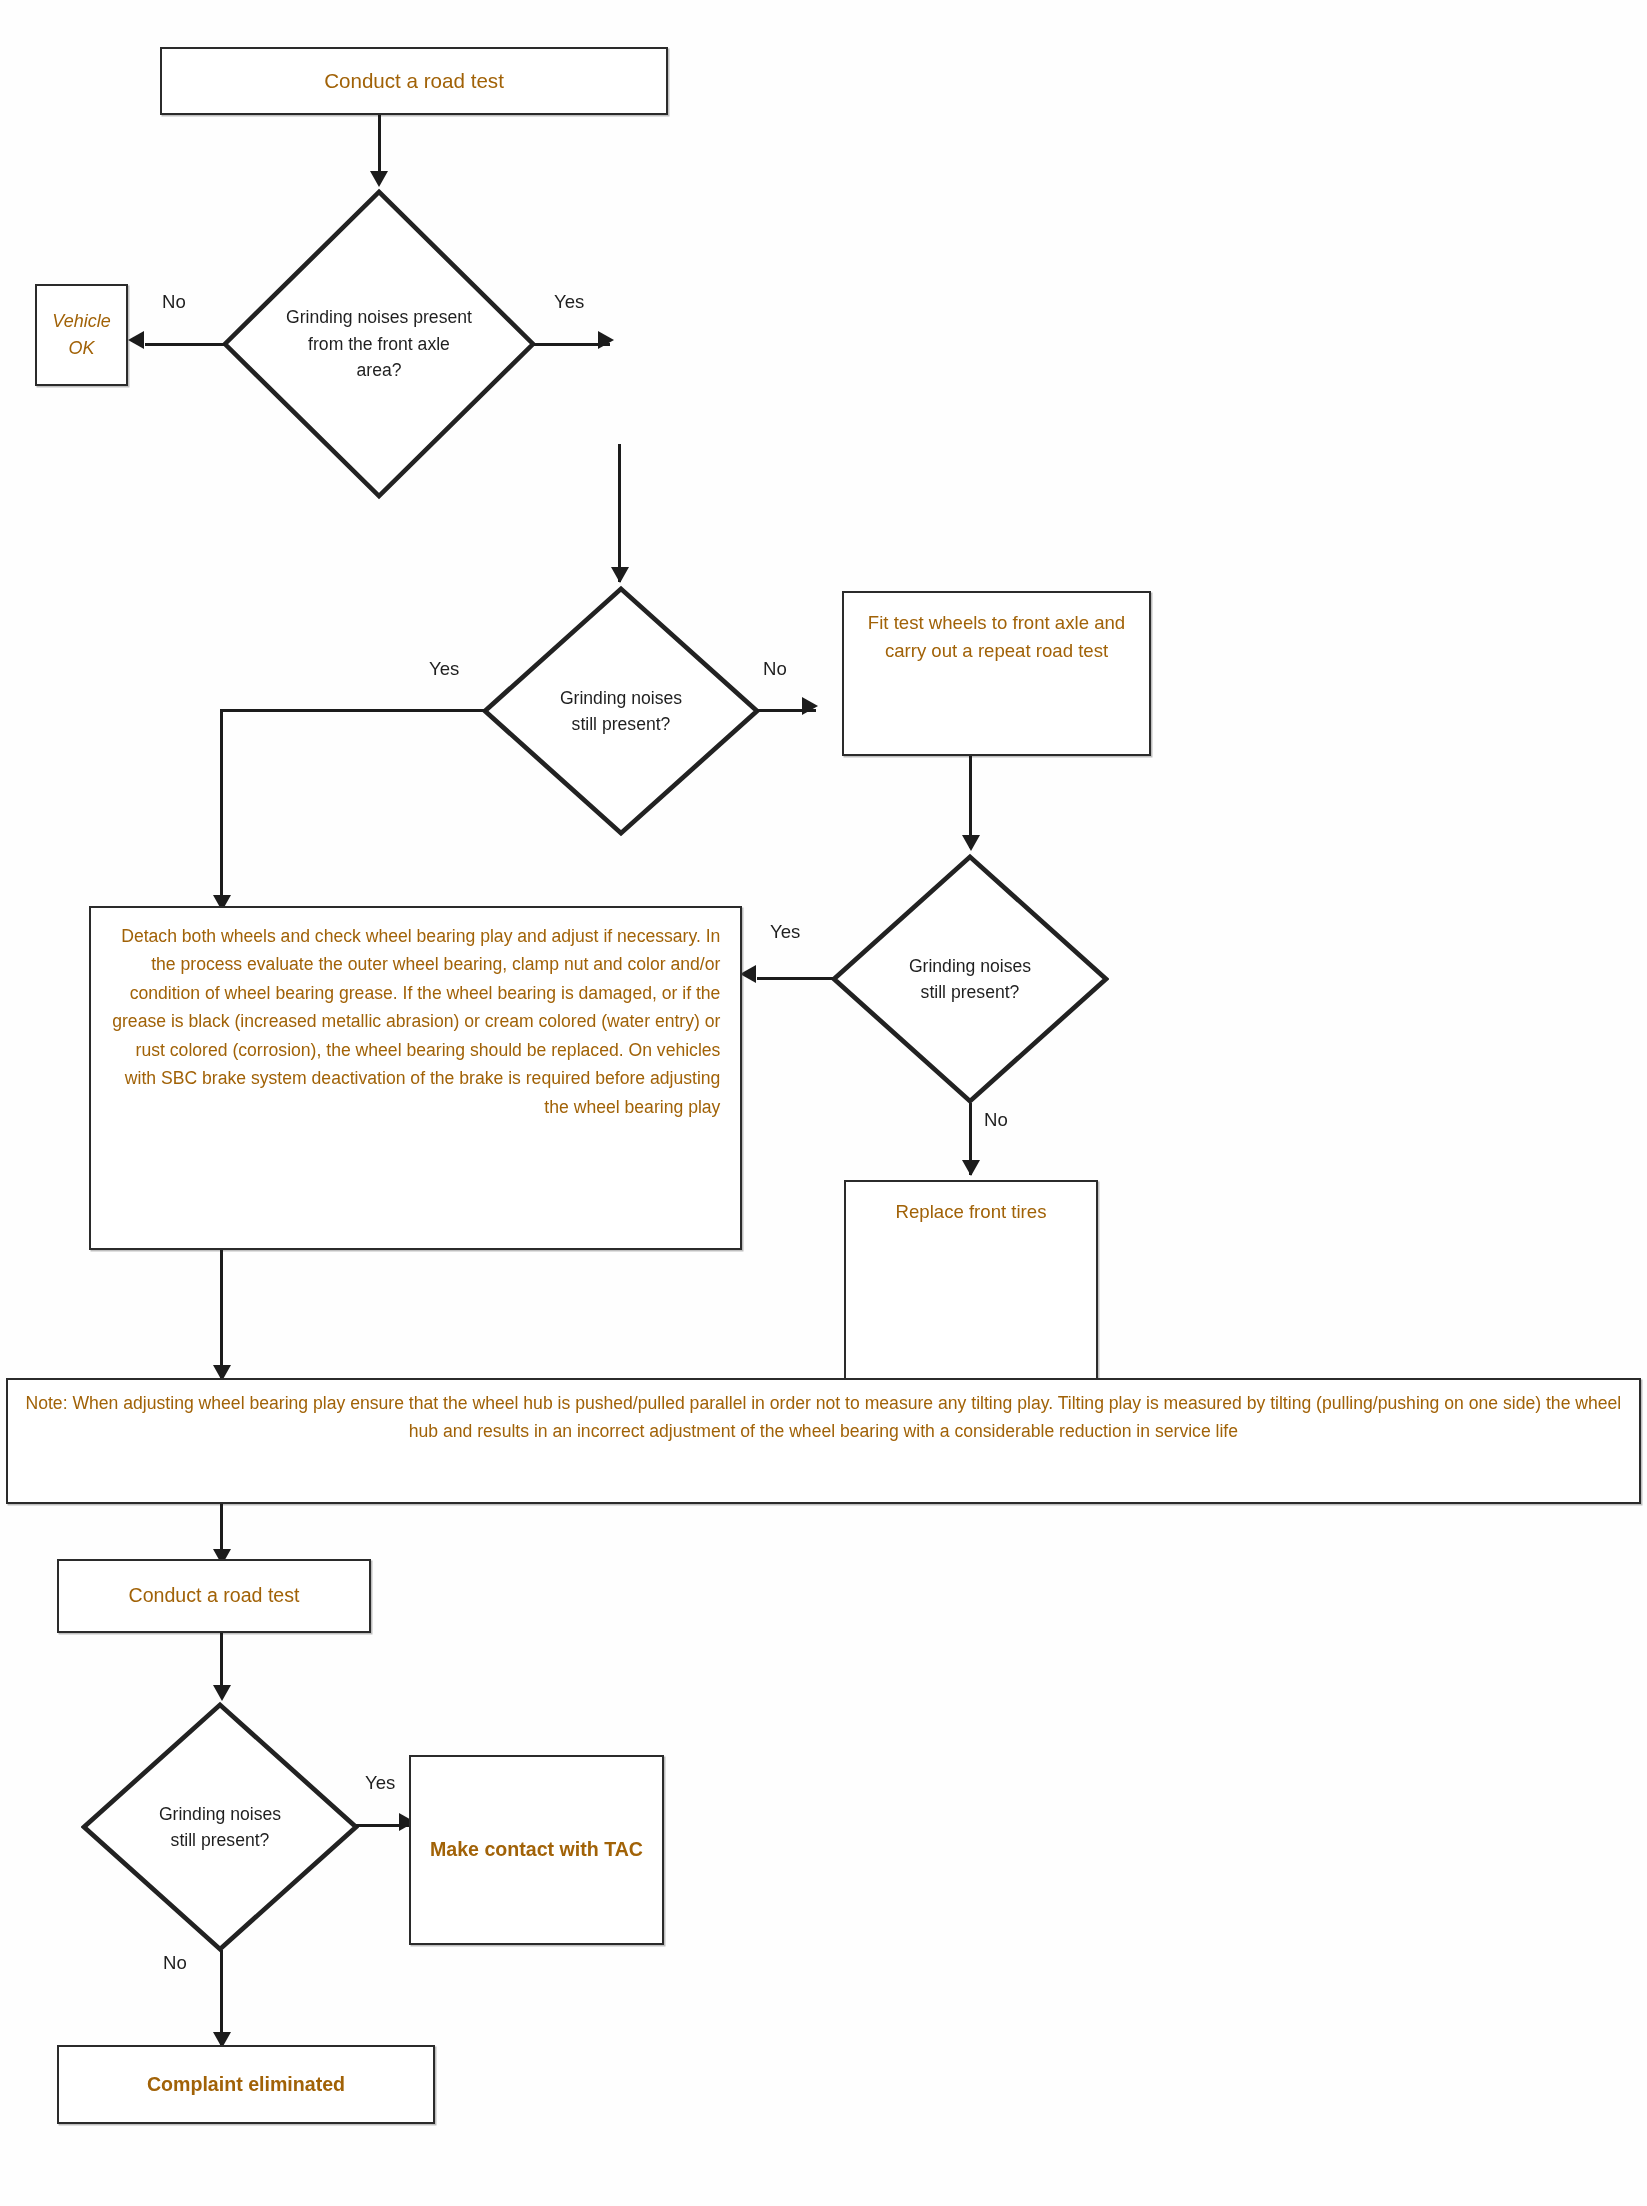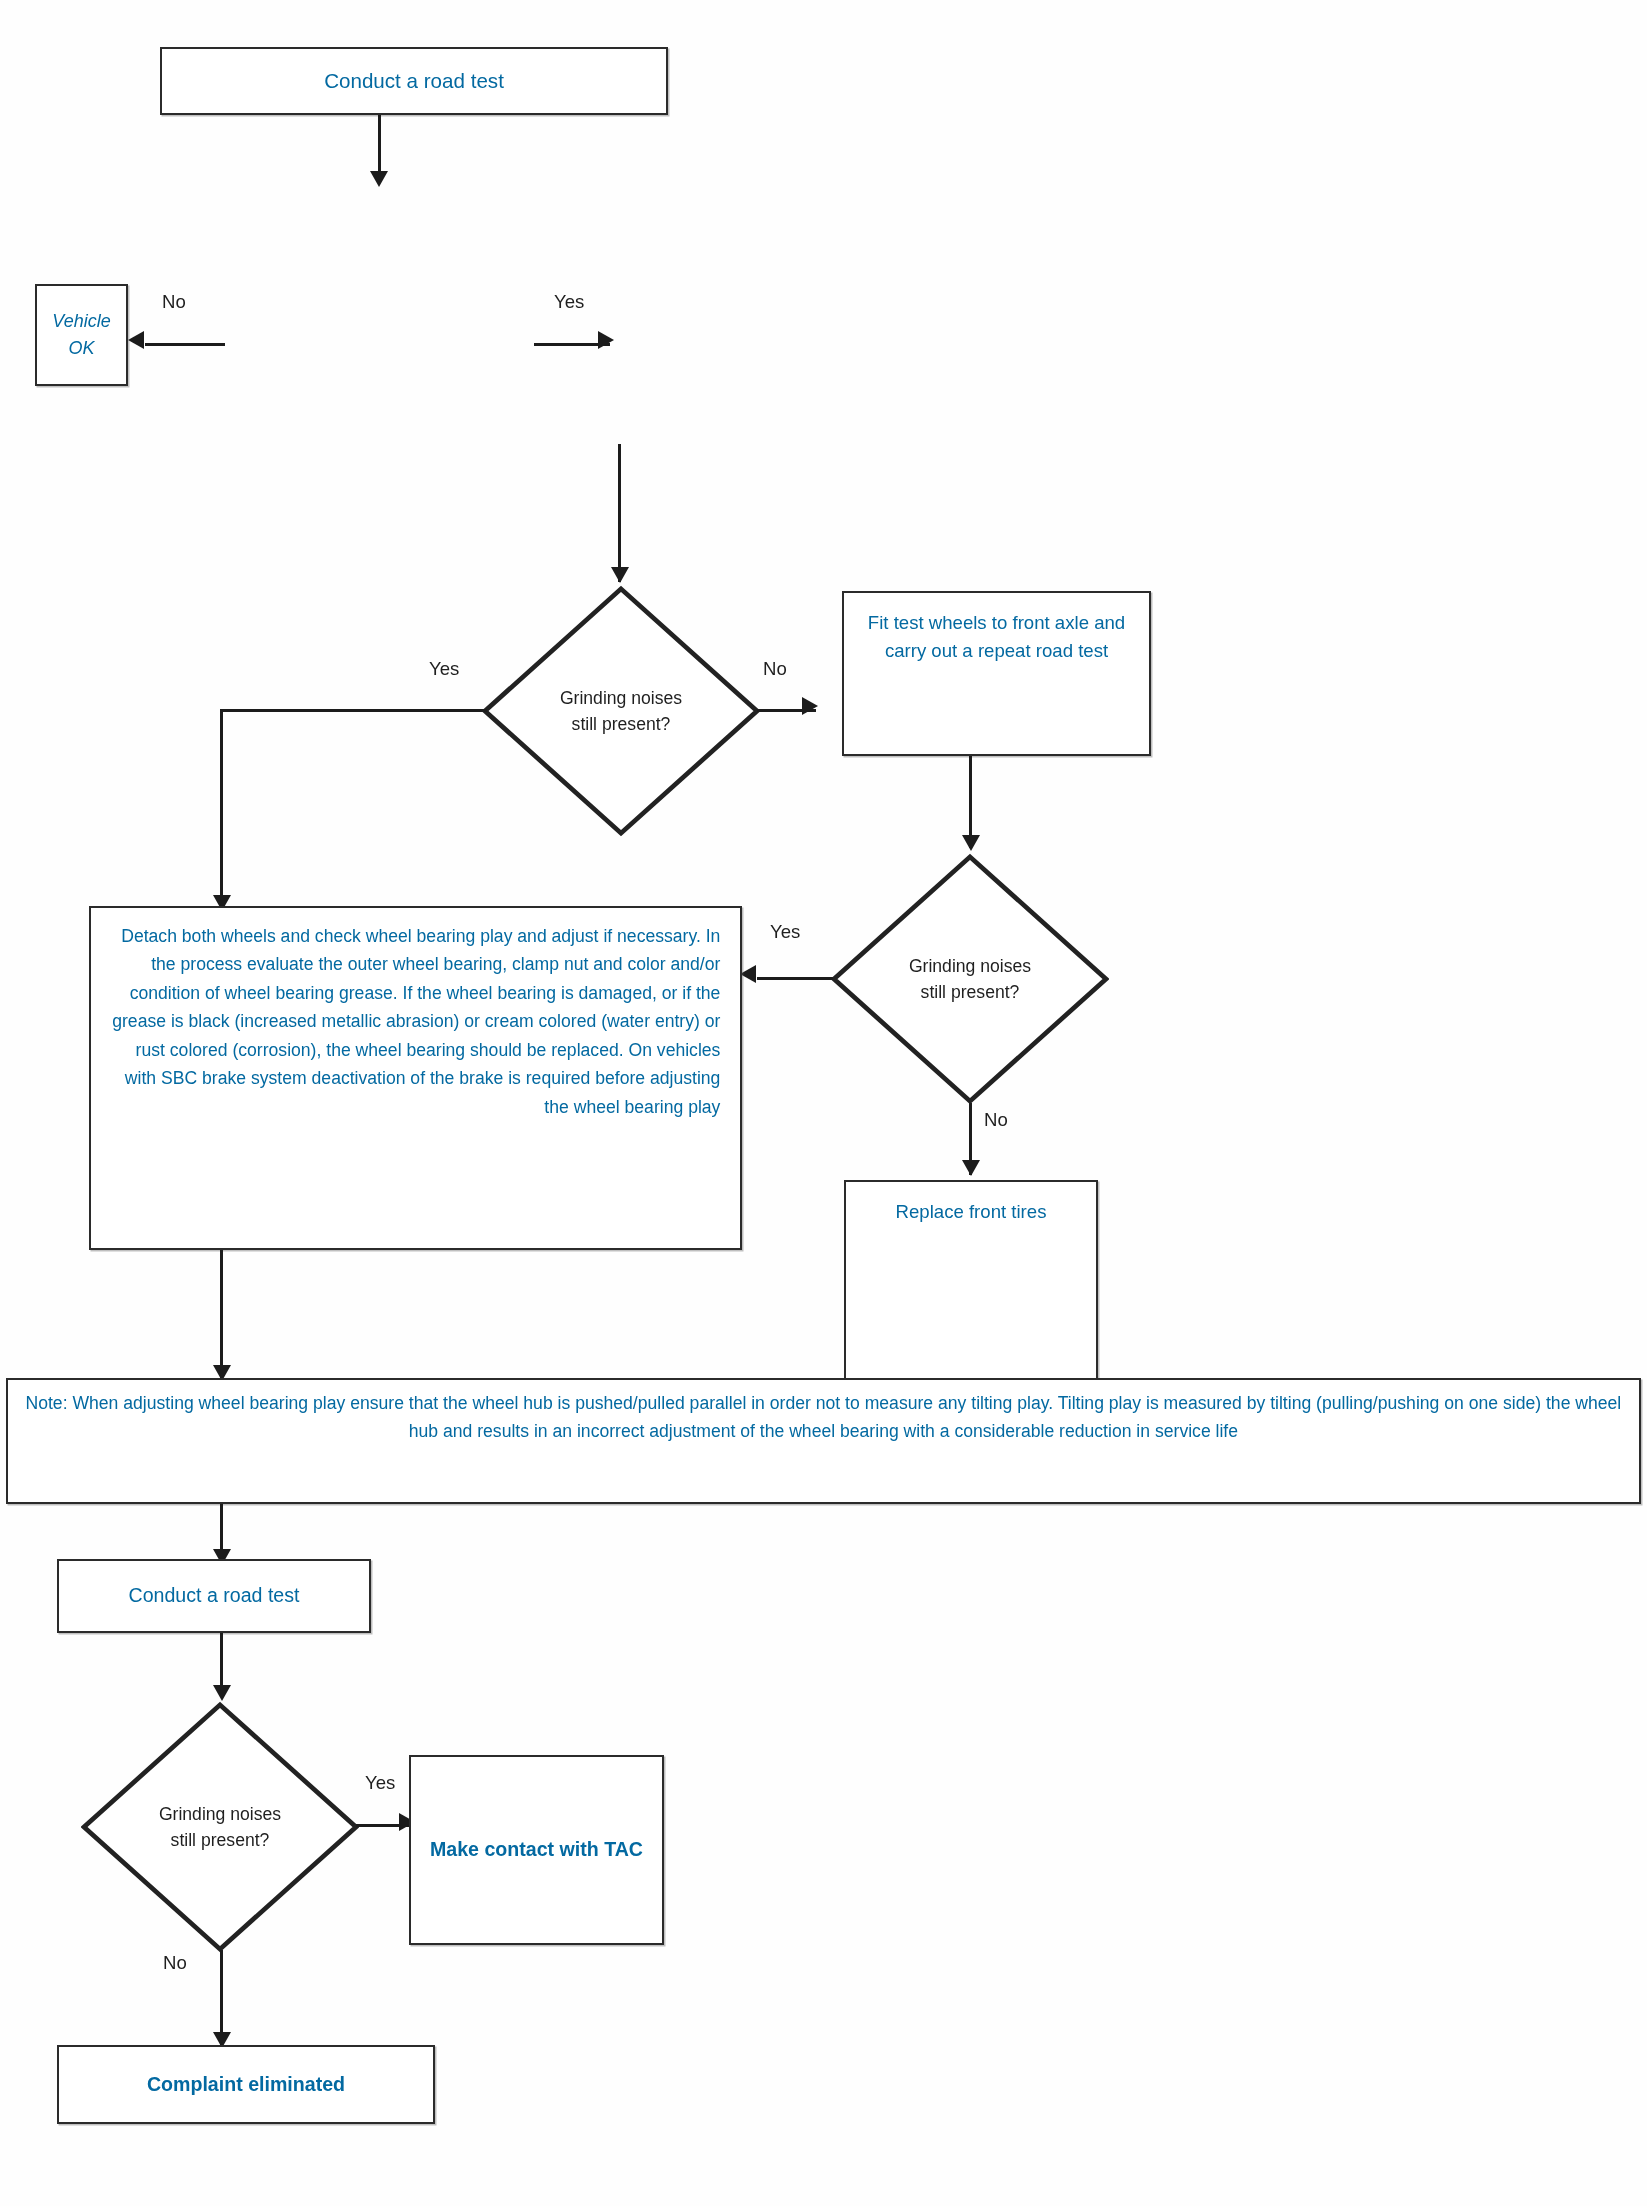--- a/index.html
+++ b/index.html
@@ -23,21 +23,21 @@
   .box {
     position: absolute;
     box-sizing: border-box;
     border: 2px solid #2b2b2b;
     background: #ffffff;
     display: flex;
     align-items: center;
     justify-content: center;
     text-align: center;
     line-height: 1.5;
-    color: #0369a1;
+    color: #a16207;
     box-shadow: 1.5px 1.5px 0 rgba(90,90,90,0.38);
   }
   .box .txt {
     display: block;
     padding: 0 13.7px;
     white-space: pre-line;
   }
   .box.top-align { align-items: flex-start; }
   .box.top-align .txt { padding-top: 15.7px; }
   .bold .txt { font-weight: bold; }
@@ -110,20 +110,28 @@
 
 <div id="canvas" style="height: 2206px;">
 
   <div class="box" style="left: 160px; top: 47px; width: 508px; height: 68px; font-size: 20.6px;">
     <span class="txt">Conduct a road test</span>
   </div>
 
   <div class="line v" style="left: 378px; top: 115px; height: 66px;"></div>
   <div class="arrow down" style="left: 370px; top: 171px;"></div>
 
+  <div class="diamond" style="left: 222px; top: 188px; width: 314px; height: 312px;">
+    <svg class="shape" viewBox="0 0 320 238" preserveAspectRatio="none">
+      <polygon points="160,3 317,119 160,235 3,119"></polygon>
+    </svg>
+    <div class="dlabel" style="font-size:17.6px;">Grinding noises present
+from the front axle
+area?</div>
+  </div>
 
   <div class="line h" style="left: 145px; top: 343px; width: 80px;"></div>
   <div class="arrow left" style="left: 128px; top: 331px;"></div>
   <div class="edge-label" style="left: 162px; top: 291px; font-size: 18.6px;">No</div>
 
   <div class="box" style="left: 35px; top: 284px; width: 93px; height: 102px; font-size: 18px; font-style: italic;">
     <span class="txt">Vehicle
 OK</span>
   </div>
 

